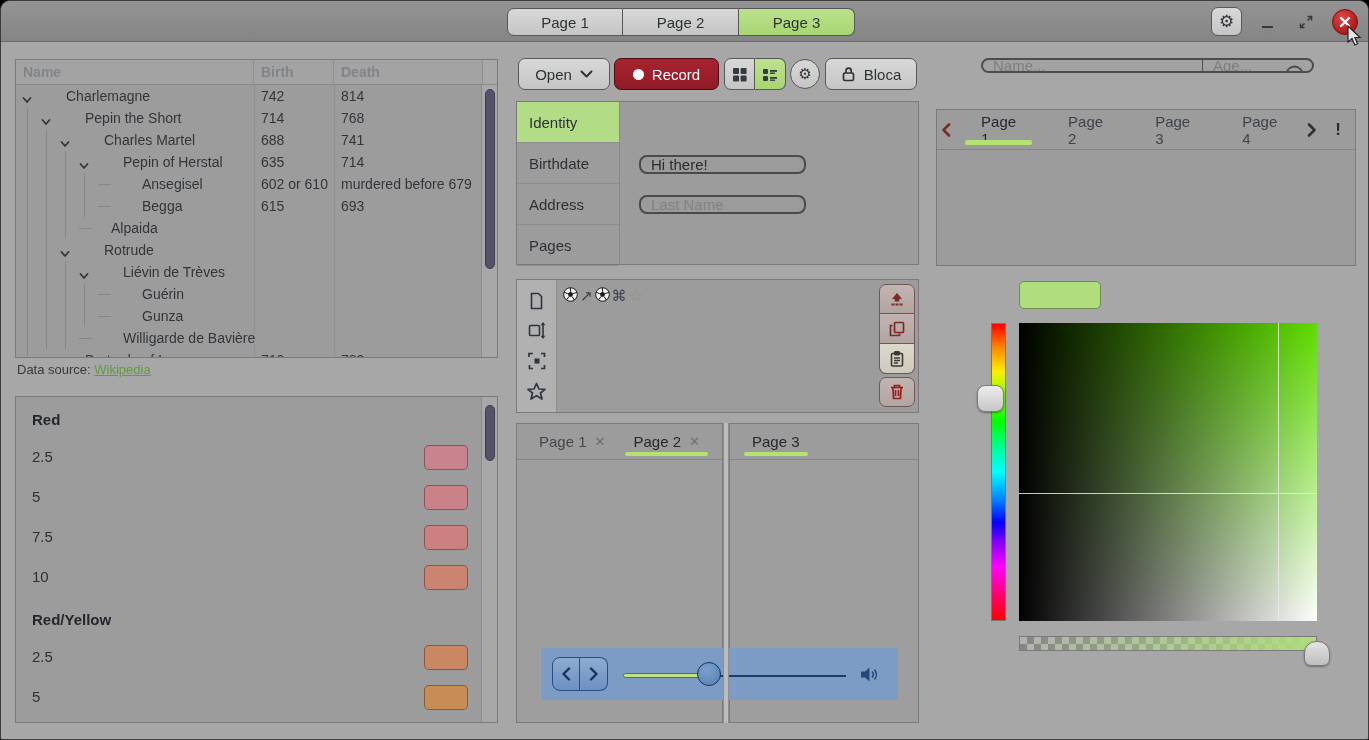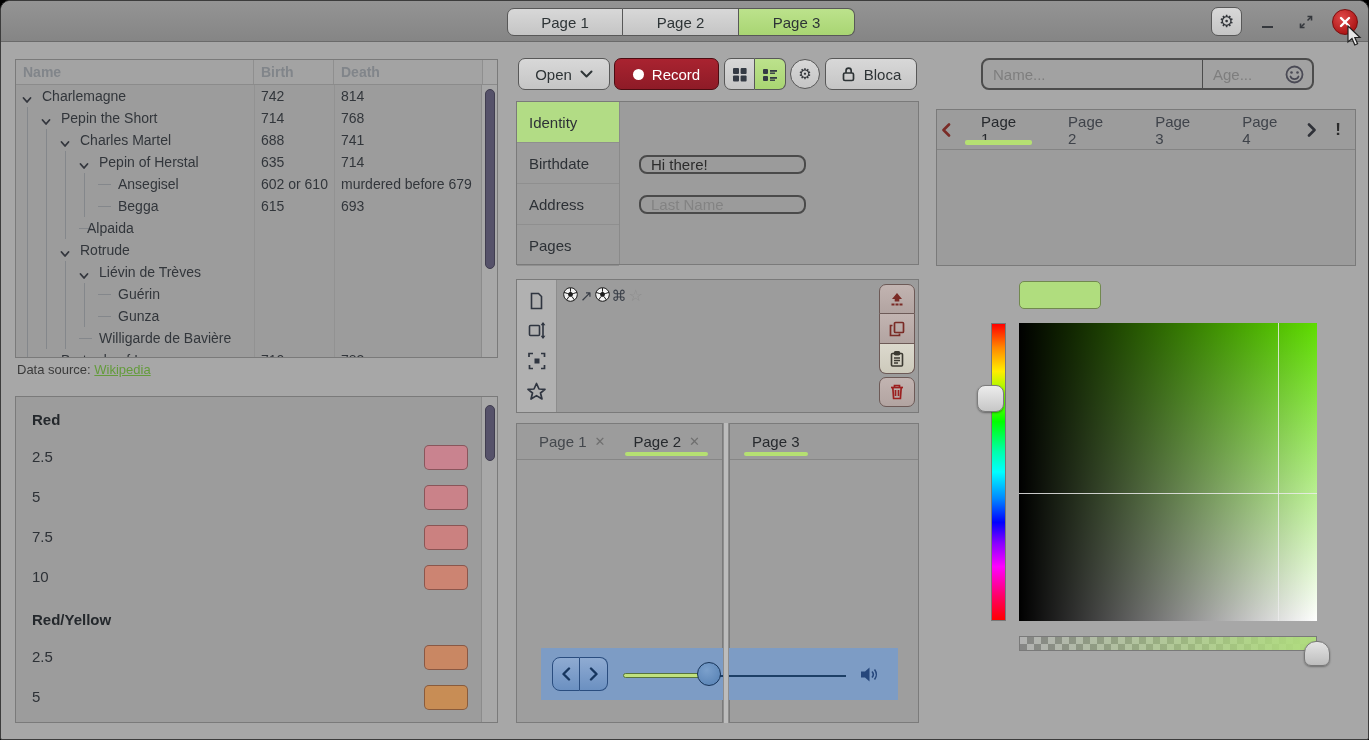--- a/index.html
+++ b/index.html
@@ -25,21 +25,21 @@
   .tree-panel { left:14px; top:58px; width:483px; height:299px; overflow:hidden; }
   .tree-header { position:absolute; left:0; top:0; right:0; height:25px; background:#a3a3a3; border-bottom:1px solid #8b8b8b; display:flex; font-weight:bold; font-size:14px; color:#81858a; }
   .th { padding:4px 0 0 7px; border-right:1px solid #8f8f8f; }
   .th-name{width:238px;} .th-birth{width:80px;} .th-death{width:149px;} .th-scroll{flex:1; border-right:none; background:#a8a8a8;}
   .tree-body { position:absolute; left:0; top:25px; right:16px; bottom:0; overflow:hidden; font-size:14px; color:#32363b; }
   .colsep { position:absolute; top:0; bottom:0; width:1px; background:#929292; }
   .trow { position:relative; height:22px; line-height:22px; white-space:nowrap; }
   .guide { position:absolute; top:0; bottom:0; width:1px; background:#84878b; }
   .dash { position:absolute; top:11px; height:1px; background:#84878b; }
   .expander { position:absolute; top:5px; }
-  .tname { position:absolute; } .tbirth { position:absolute; left:245px; } .tdeath { position:absolute; left:325px; }
+  .tname { position:absolute;margin-left:24px; } .tbirth { position:absolute; left:245px; } .tdeath { position:absolute; left:325px; }
   .vscroll { position:absolute; top:25px; right:0; bottom:0; width:16px; background:#a8a8a8; border-left:1px solid #8c8c8c; }
   .vthumb { position:absolute; left:3px; width:10px; border-radius:5px; background:#56526a; border:1px solid #403d4f; }
   .source-line { position:absolute; left:16px; top:361px; font-size:13px; color:#3a3a3a; }
   .source-line a { color:#649b3c; text-decoration:underline; cursor:pointer;margin-top:40px; }
 
   
   .color-panel { left:14px; top:395px; width:483px; height:327px; overflow:hidden; }
   .cl-inner { position:absolute; left:0; top:0; right:16px; bottom:0; overflow:hidden; }
   .cl-title { height:40px; line-height:46px; padding-left:16px; font-weight:bold; font-size:15px; color:#24282c; }
   .cl-item { position:relative; height:40px; line-height:40px; padding-left:16px; font-size:15px; color:#2d3136; }
@@ -89,21 +89,21 @@
   .player { position:absolute; left:540px; top:647px; width:357px; height:52px; background:#7d9cc5; }
   .pv-group { position:absolute; left:11px; top:9px; display:flex; }
   .pvbtn { width:28px; height:34px; display:flex; align-items:center; justify-content:center; background:linear-gradient(#8fabd2,#6b90c1); border:1px solid #2a4d7f; }
   .pvbtn:first-child { border-radius:8px 0 0 8px; }
   .pvbtn:last-child { border-left:none; border-radius:0 8px 8px 0; }
   .sl-fill { position:absolute; left:82px; top:25px; width:78px; height:5px; background:#c0e27e; border:1px solid #57743c; border-radius:3px; }
   .sl-rest { position:absolute; left:160px; top:27px; width:145px; height:2px; background:#1d3f66; }
   .sl-handle { position:absolute; left:156px; top:14px; width:24px; height:24px; border-radius:50%; background:radial-gradient(circle at 40% 32%,#7ba0cc,#547fb2); border:1px solid #173459; }
 
   
-  .pair-entries { position:absolute; left:980px; top:57px; width:333px; height:32px; border:2px solid #4c4c4c; border-radius:8px; background:#a2a2a2; display:flex; overflow:hidden; }
+  .pair-entries { position:absolute; left:980px; top:57px; width:333px; height:15px; border:2px solid #4c4c4c; border-radius:8px; background:#a2a2a2; display:flex; overflow:hidden; }
   .pair-entries input { flex:1; border:none; background:transparent; font-size:15px; padding:0 10px; color:#2c2c2c; outline:none; font-family:"Liberation Sans",sans-serif; }
   .pair-entries input::placeholder { color:#7e7e7e; opacity:1; }
   .pe-div { width:1px; background:#4c4c4c; }
   .smiley { position:absolute; right:8px; top:5px; }
 
   .rnb { left:935px; top:108px; width:420px; height:157px; }
   .rnb-tabbar { height:40px; border-bottom:1px solid #848484; display:flex; align-items:center; }
   .rnb-tab { position:relative; height:100%; display:flex; align-items:center; padding:0 12px; margin:0 14px; font-size:15px; color:#3f434a; }
   .rnb-tab.active { color:#26292d; }
   .rnb-tab.active::after { content:""; position:absolute; left:-4px; right:-4px; bottom:4px; height:5px; border-radius:2px; background:#b5e072; }

